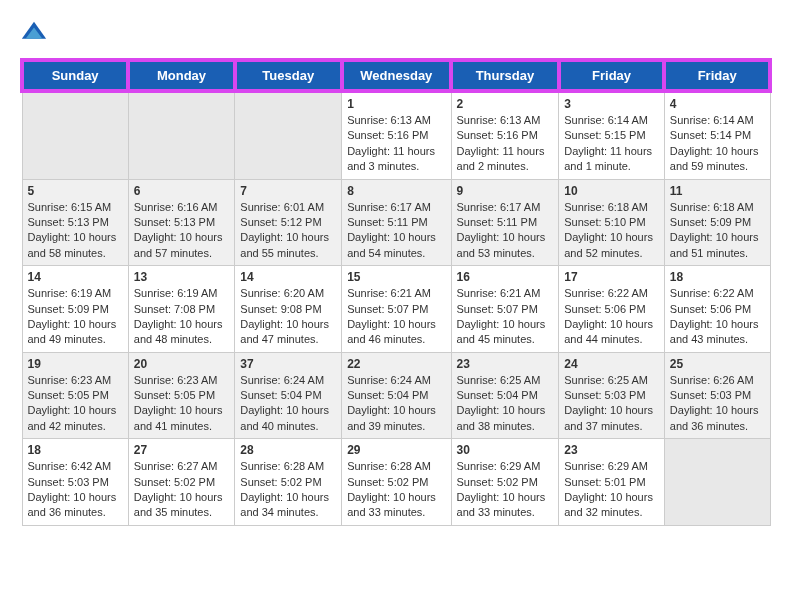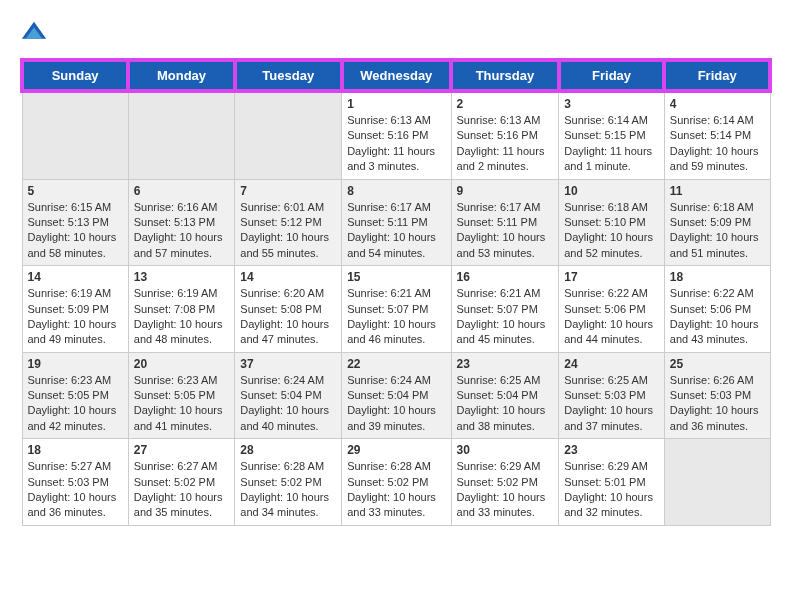--- a/index.html
+++ b/index.html
@@ -225,21 +225,21 @@
         <td>
           <span class="day-number">13</span>
           <div class="cell-content">Sunrise: 6:19 AM
 Sunset: 7:08 PM
 Daylight: 10 hours
 and 48 minutes.</div>
         </td>
         <td>
           <span class="day-number">14</span>
           <div class="cell-content">Sunrise: 6:20 AM
-Sunset: 5:08 PM
+Sunset: 9:08 PM
 Daylight: 10 hours
 and 47 minutes.</div>
         </td>
         <td>
           <span class="day-number">15</span>
           <div class="cell-content">Sunrise: 6:21 AM
 Sunset: 5:07 PM
 Daylight: 10 hours
 and 46 minutes.</div>
         </td>
@@ -312,21 +312,21 @@
           <span class="day-number">25</span>
           <div class="cell-content">Sunrise: 6:26 AM
 Sunset: 5:03 PM
 Daylight: 10 hours
 and 36 minutes.</div>
         </td>
       </tr>
       <tr>
         <td>
           <span class="day-number">18</span>
-          <div class="cell-content">Sunrise: 5:27 AM
+          <div class="cell-content">Sunrise: 6:42 AM
 Sunset: 5:03 PM
 Daylight: 10 hours
 and 36 minutes.</div>
         </td>
         <td>
           <span class="day-number">27</span>
           <div class="cell-content">Sunrise: 6:27 AM
 Sunset: 5:02 PM
 Daylight: 10 hours
 and 35 minutes.</div>

